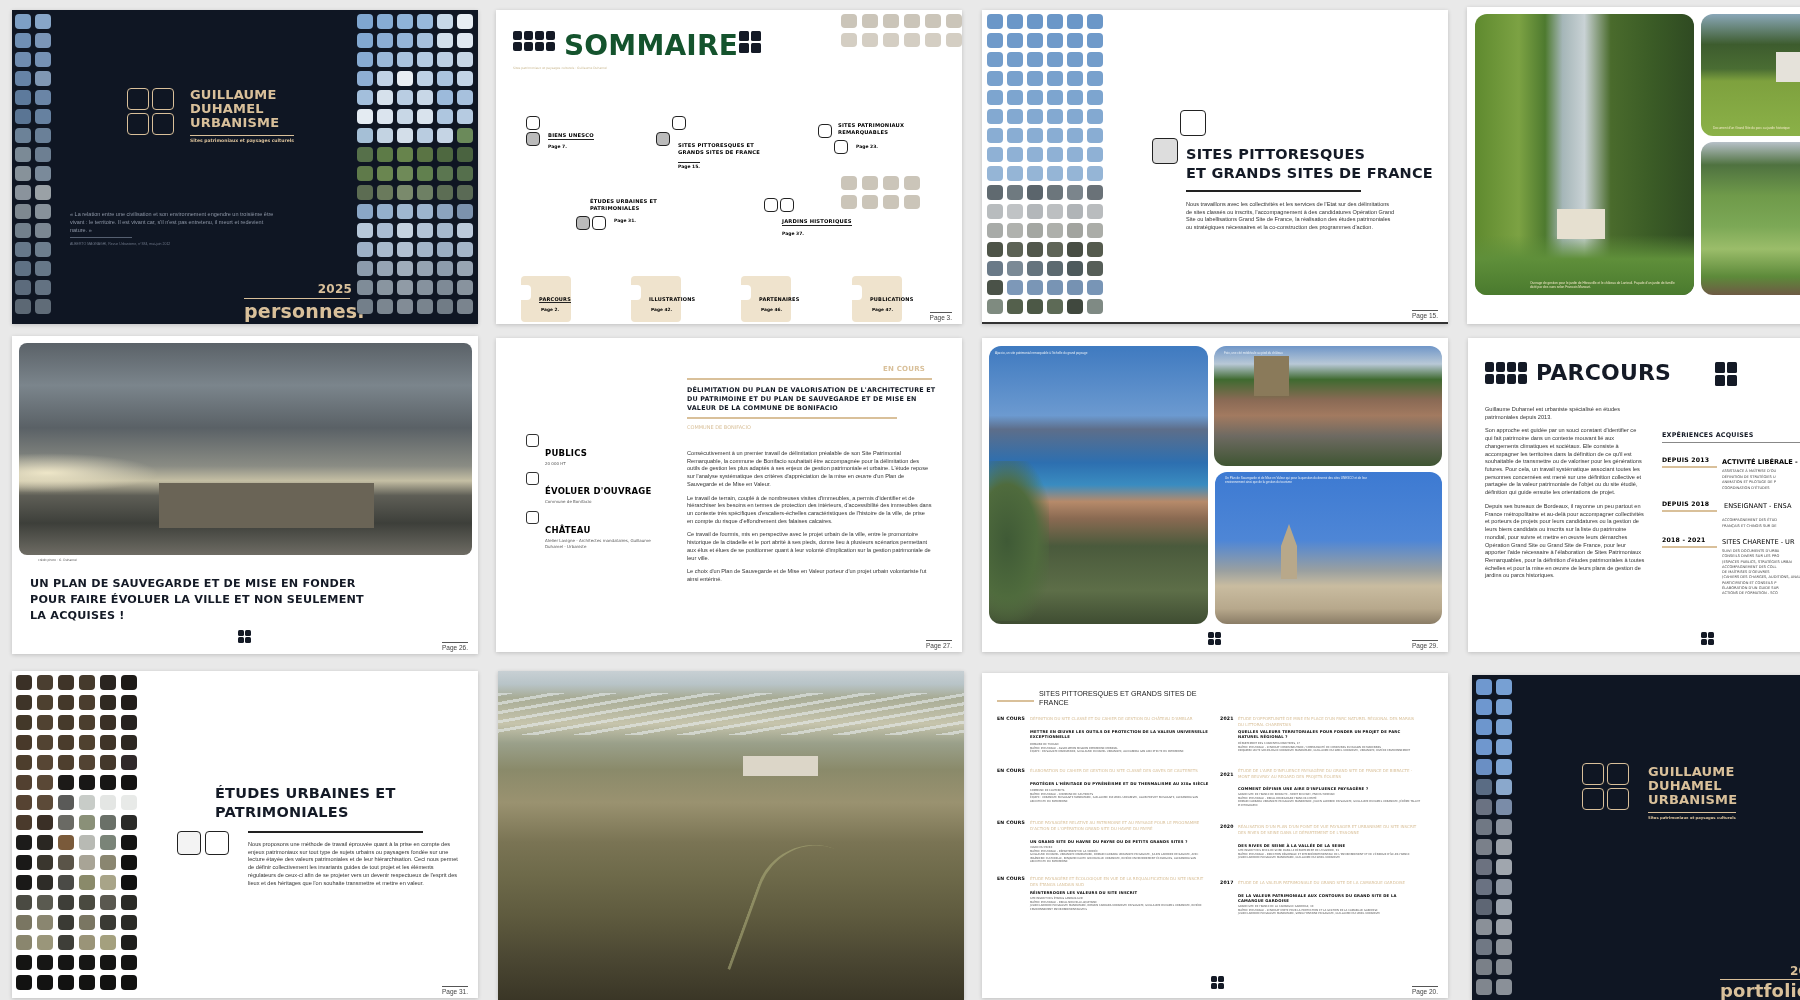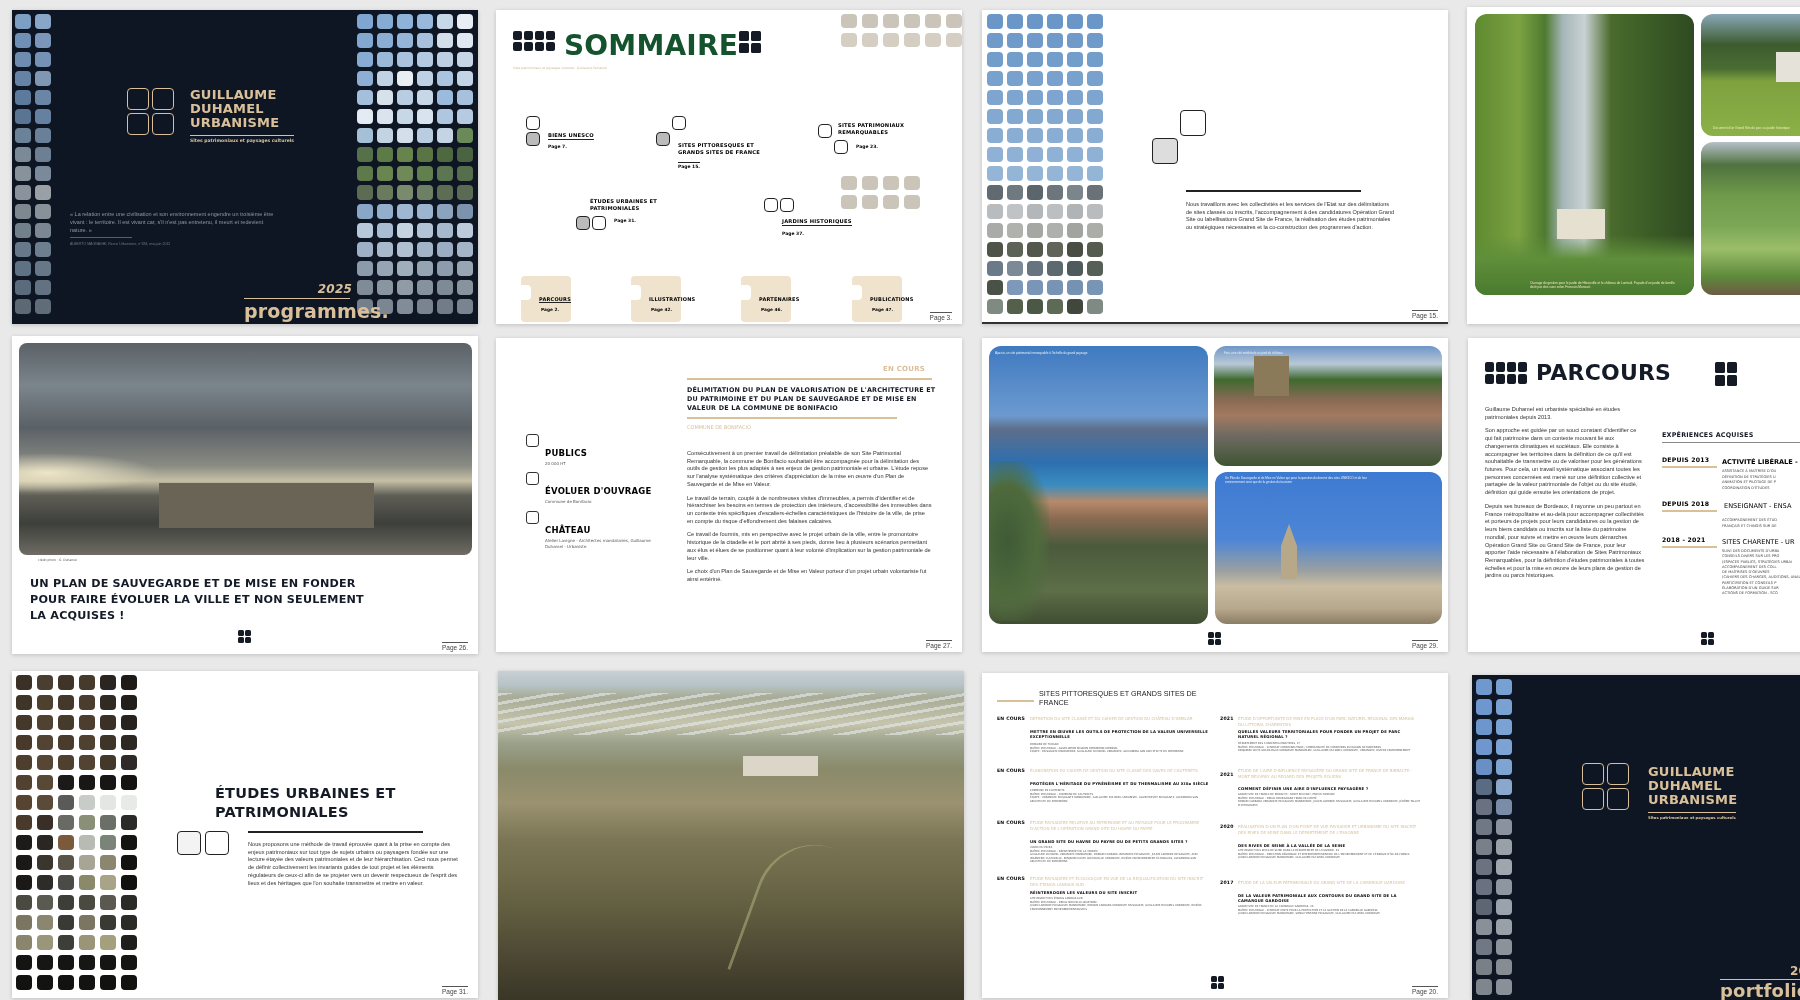--- a/index.html
+++ b/index.html
@@ -175,23 +175,23 @@
   </div>
   <div class="heavy gold" style="position:absolute;left:178px;top:78px;font-size:13px;line-height:14px;">
     <div>GUILLAUME</div>
     <div>DUHAMEL</div>
     <div>URBANISME</div>
   </div>
   <div style="position:absolute;left:178px;top:125px;font-size:4.5px;color:#d9c09a;font-weight:bold;border-top:1px solid #d9c09a;padding-top:2px;">Sites patrimoniaux et paysages culturels</div>
   <div style="position:absolute;left:58px;top:200px;width:210px;font-size:5.5px;line-height:8px;color:#8d96a6;font-family:'Liberation Sans',sans-serif;">« La relation entre une civilisation et son environnement engendre un troisième être vivant : le territoire. Il est vivant car, s'il n'est pas entretenu, il meurt et redevient nature. »</div>
   <div style="position:absolute;left:58px;top:227px;width:62px;height:1px;background:#555f70;"></div>
   <div style="position:absolute;left:58px;top:232px;font-size:3.5px;color:#6c7586;font-family:'Liberation Sans',sans-serif;">ALBERTO MAGNAGHI, Revue Urbanisme, n°384, mai-juin 2012</div>
-  <div class="heavy gold" style="position:absolute;left:290px;top:272px;width:50px;text-align:right;font-size:12px;font-style:italic;">2025</div>
+  <div class="heavy gold" style="position:absolute;left:290px;top:272px;width:50px;text-align:right;font-size:12px;">2025</div>
   <div style="position:absolute;left:232px;top:288px;width:106px;height:1px;background:#d9c09a;"></div>
-  <div class="heavy gold" style="position:absolute;left:232px;top:290px;font-size:19px;">programmes.</div>
+  <div class="heavy gold" style="position:absolute;left:232px;top:290px;font-size:19px;">personnes.</div>
 </div>
 
 <div class="page" style="left:496px;top:10px;width:466px;height:314px;">
   <div style="position:absolute;left:17px;top:21px;display:grid;grid-template-columns:repeat(4,9px);gap:2px;">
     <span style="background:#141a26;height:9px;border-radius:2px;display:block"></span>
       <span style="background:#141a26;height:9px;border-radius:2px;display:block"></span>
       <span style="background:#141a26;height:9px;border-radius:2px;display:block"></span>
       <span style="background:#141a26;height:9px;border-radius:2px;display:block"></span>
     <span style="background:#141a26;height:9px;border-radius:2px;display:block"></span>
       <span style="background:#141a26;height:9px;border-radius:2px;display:block"></span>
@@ -396,20 +396,24 @@
       <div class="tile" style="background:#5d6a56;height:15px"></div>
       <div class="tile" style="background:#40483e;height:15px"></div>
       <div class="tile" style="background:#7f8a84;height:15px"></div>
   </div>
   <div class="logo logo-dark" style="left:170px;top:100px;grid-template-columns:26px 26px;gap:2px;">
     <span style="height:26px;visibility:hidden"></span>
       <span style="height:26px"></span>
       <span style="height:26px;background:#ddd"></span>
       <span style="height:26px;visibility:hidden"></span>
   </div>
+  <div class="heavy" style="position:absolute;left:204px;top:135px;font-size:14.5px;line-height:19px;color:#141a26;">
+    <div>SITES PITTORESQUES</div>
+    <div>ET GRANDS SITES DE FRANCE</div>
+  </div>
   <div style="position:absolute;left:204px;top:180px;width:175px;height:1.5px;background:#222;"></div>
   <div class="para" style="position:absolute;left:204px;top:191px;width:210px;">Nous travaillons avec les collectivités et les services de l'Etat sur des délimitations de sites classés ou inscrits, l'accompagnement à des candidatures Opération Grand Site ou labellisations Grand Site de France, la réalisation des études patrimoniales ou stratégiques nécessaires et la co-construction des programmes d'action.</div>
   <div class="pagenum">Page 15.</div>
 </div>
 
 <div class="page" style="left:1467px;top:7px;width:340px;height:317px;">
   <div class="photo" style="left:8px;top:7px;width:219px;height:281px;background:linear-gradient(90deg,#5f8a2f 0%,#7ca243 20%,#4e7a2f 32%,#a5b6b8 40%,#c9d2d5 50%,#4a6b2c 62%,#3b5c26 80%,#2f4a22 100%);">
     <div style="position:absolute;left:0;right:0;bottom:0;height:60px;background:linear-gradient(180deg,rgba(88,130,52,0) 0%,#5f8f3a 40%,#4a7a2e 100%);"></div>
     <div style="position:absolute;left:82px;top:195px;width:48px;height:30px;background:#e6e0d0;"></div>
     <div style="position:absolute;left:55px;bottom:6px;width:150px;font-size:3.2px;color:#f2e8c8;font-family:'Liberation Sans',sans-serif;">Ouvrage de gestion pour le jardin de Hérouville et le château de Lanteuil. Façade d'un jardin de famille dicté par des vues selon Francois Mansart.</div>

